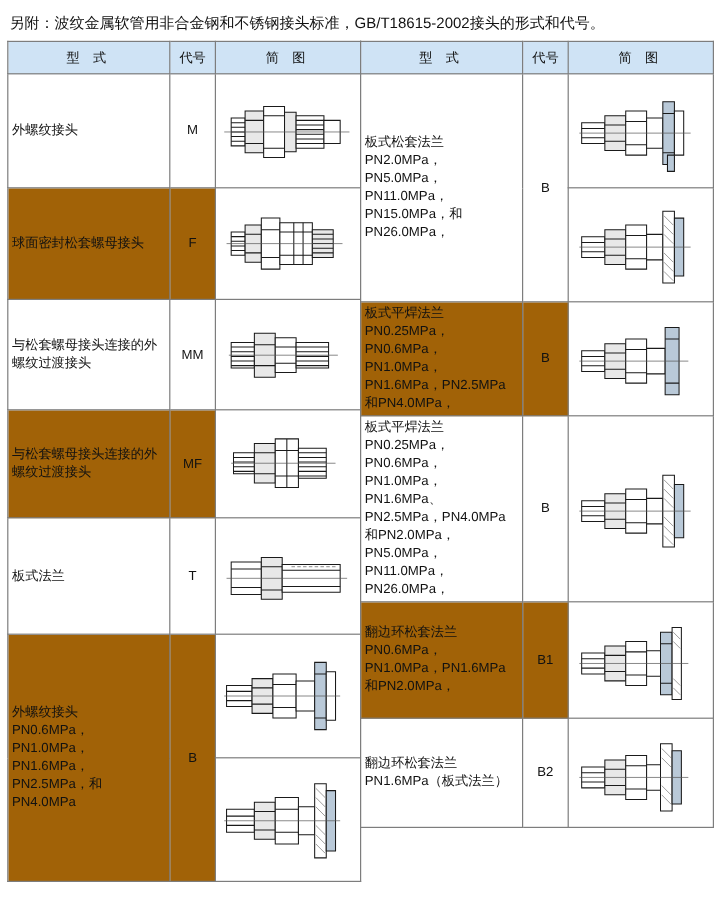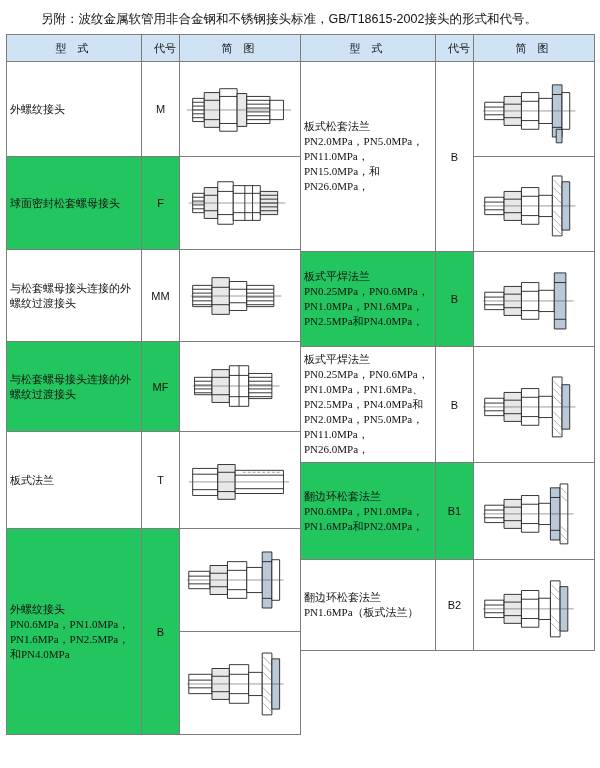--- a/index.html
+++ b/index.html
@@ -10,21 +10,20 @@
     color:#111;
     overflow:hidden;
   }
   .page{width:600px;height:768px;position:relative;box-sizing:border-box;padding:6px 6px 0 6px;}
   .title{
     font-size:12.5px;
     line-height:18px;
     padding:4px 2px 6px 2px;
     white-space:nowrap;
     letter-spacing:0px;
-    margin-left:33px;
   }
   table.main{
     border-collapse:collapse;
     width:588px;
     table-layout:fixed;
   }
   table.main > tbody > tr > td{
     vertical-align:top;
     padding:0;
     border:none;
@@ -41,38 +40,37 @@
     padding:2px 3px;
     vertical-align:middle;
   }
   thead th{
     background:#cfe3f5;
     text-align:center;
     height:22px;
     font-size:11.5px;
     letter-spacing:4px;
   }
-  th.nosp{letter-spacing:0px;text-align:right;}
+  th.nosp{letter-spacing:0px;}
   td.name{
     font-size:11px;
     line-height:15px;
     padding:3px 5px;
     text-align:left;
-    font-family:Liberation Serif, serif;
   }
   td.code{
     text-align:center;
     font-size:12px;
   }
   td.fig{
     background:#ffffff;
     text-align:center;
     padding:0;
   }
-  .yellow{background:#22c55e;}
+  .yellow{background:#a16207;}
   .white{background:#ffffff;}
   .figwrap{display:flex;align-items:center;justify-content:center;width:100%;height:100%;}
   svg{display:block;margin:0 auto;}
   .ln{stroke:#1a1a1a;stroke-width:0.9;fill:none;}
   .lnthin{stroke:#555;stroke-width:0.6;fill:none;}
   .fillw{fill:#ffffff;stroke:#1a1a1a;stroke-width:0.9;}
   .fillg{fill:#e8e8e8;stroke:#1a1a1a;stroke-width:0.9;}
   .fillb{fill:#b9c9d8;stroke:#1a1a1a;stroke-width:0.9;}
   .hatch{stroke:#555;stroke-width:0.5;}
 </style>

